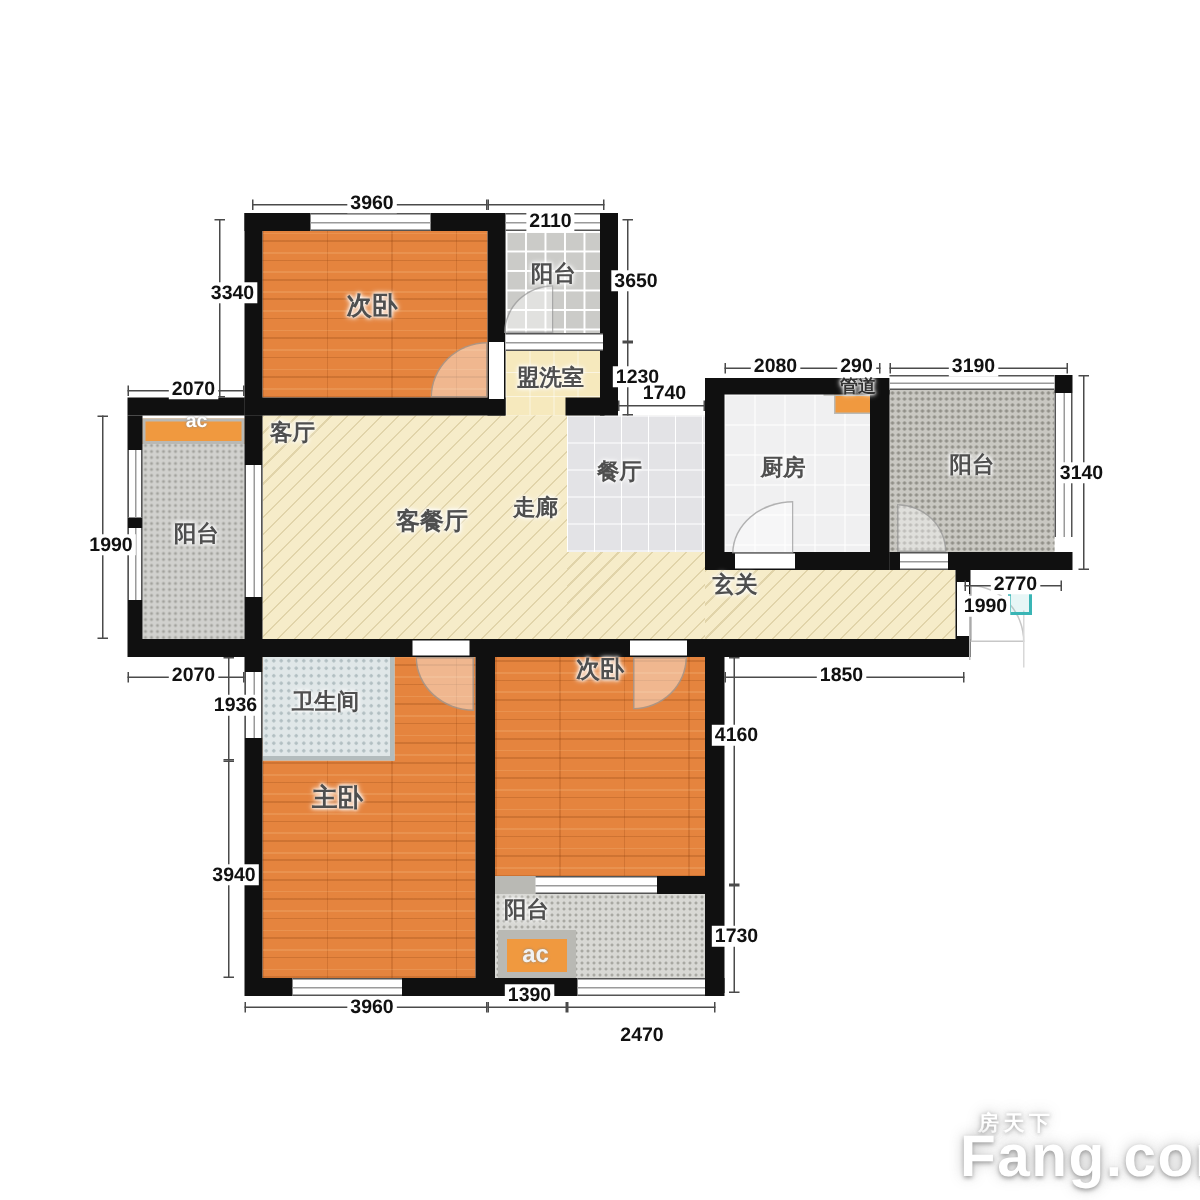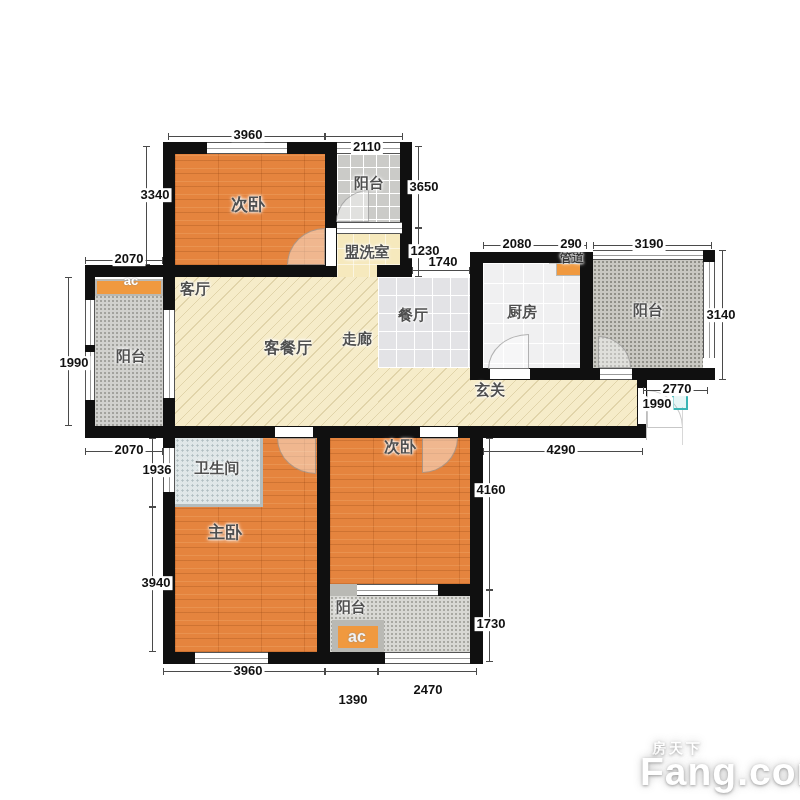--- a/index.html
+++ b/index.html
@@ -160,27 +160,27 @@
   <span class="dim" style="left:443px;top:262px">1740</span>
   <span class="dim" style="left:129px;top:259px">2070</span>
   <span class="dim" style="left:74px;top:363px">1990</span>
   <span class="dim" style="left:129px;top:450px">2070</span>
   <span class="dim" style="left:517px;top:244px">2080</span>
   <span class="dim" style="left:571px;top:244px">290</span>
   <span class="dim" style="left:649px;top:244px">3190</span>
   <span class="dim" style="left:721px;top:315px">3140</span>
   <span class="dim" style="left:677px;top:389px">2770</span>
   <span class="dim" style="left:657px;top:404px">1990</span>
-  <span class="dim" style="left:561px;top:450px">4290</span>
+  <span class="dim" style="left:561px;top:450px">1850</span>
   <span class="dim" style="left:157px;top:470px">1936</span>
   <span class="dim" style="left:156px;top:583px">3940</span>
   <span class="dim" style="left:491px;top:490px">4160</span>
   <span class="dim" style="left:491px;top:624px">1730</span>
   <span class="dim" style="left:248px;top:671px">3960</span>
-  <span class="dim" style="left:353px;top:700px">1390</span>
+  <span class="dim" style="left:353px;top:663px">1390</span>
   <span class="dim" style="left:428px;top:690px">2470</span>
 
   <span class="rl" style="left:248px;top:204px;font-size:17px">次卧</span>
   <span class="rl" style="left:369px;top:183px">阳台</span>
   <span class="rl" style="left:367px;top:252px">盟洗室</span>
   <span class="rl" style="left:195px;top:289px">客厅</span>
   <span class="rl" style="left:288px;top:348px;font-size:16px">客餐厅</span>
   <span class="rl" style="left:357px;top:339px">走廊</span>
   <span class="rl" style="left:413px;top:315px">餐厅</span>
   <span class="rl" style="left:522px;top:312px">厨房</span>

